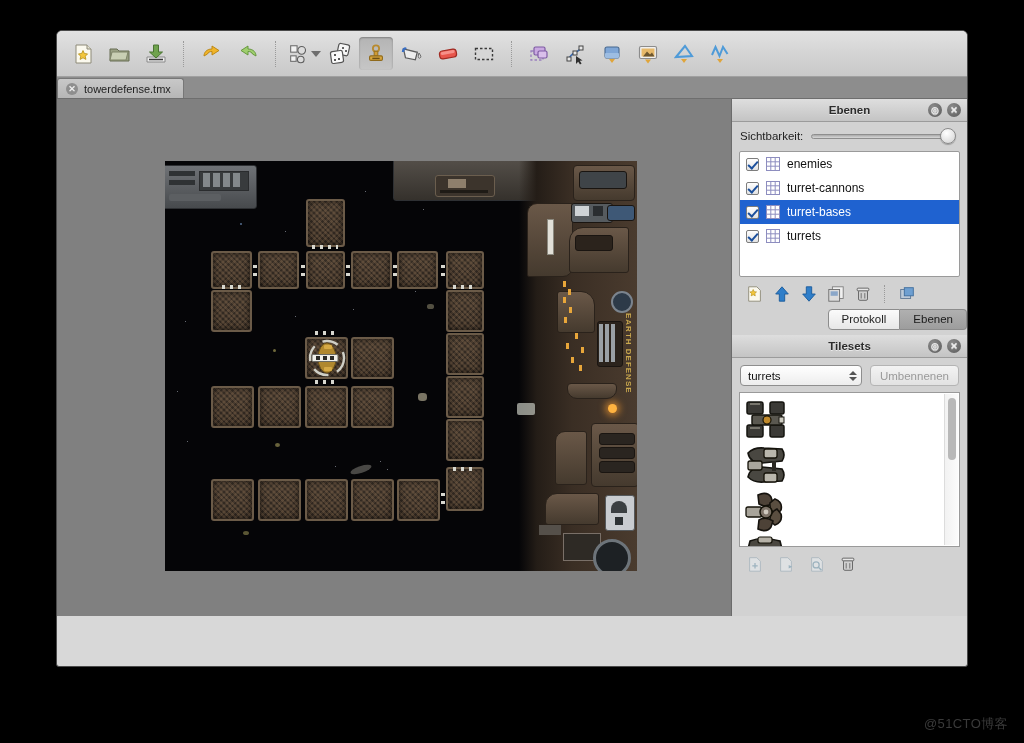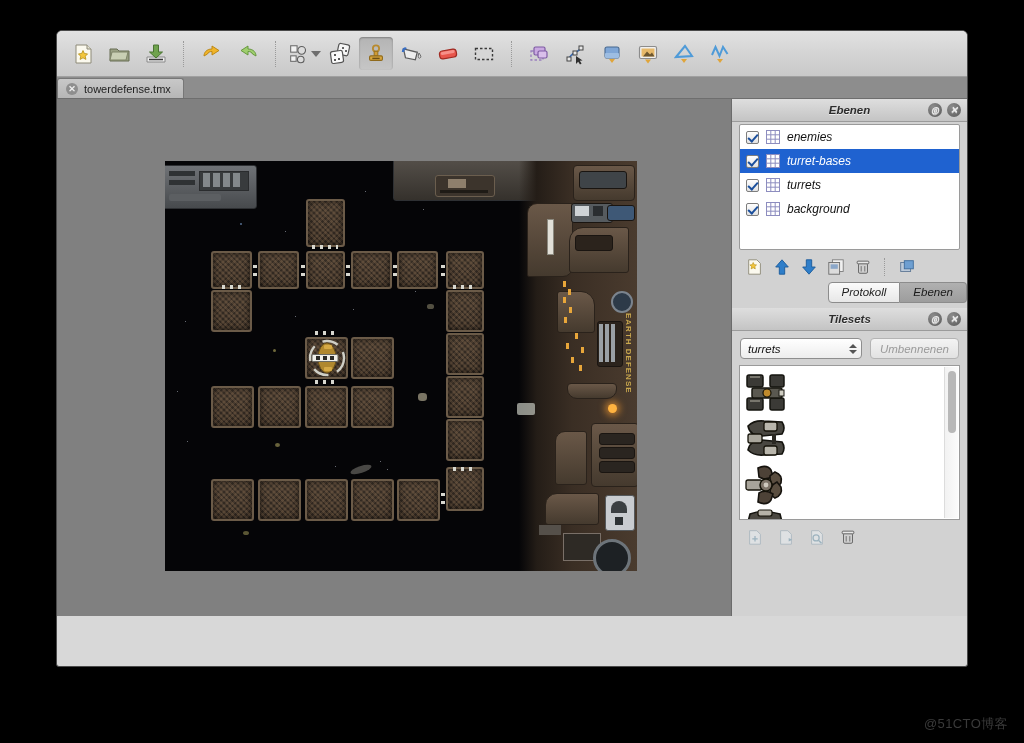--- a/index.html
+++ b/index.html
@@ -147,21 +147,21 @@
   }
   .topbar-struct { position:absolute; background: linear-gradient(to bottom,#6f7276,#474a4d); border-radius:3px; border:1px solid #2e3033; }
 
   
   .turret {
     position: absolute; width: 46px; height: 46px;
   }
 
   
   .dock {
-    width: 235px; background: #d2d2d2; display: flex; flex-direction: column; font-style: italic;
+    width: 235px; background: #d2d2d2; display: flex; flex-direction: column;
   }
   .panel-header {
     height: 22px; display: flex; align-items: center; justify-content: center;
     position: relative;
     background: linear-gradient(to bottom,#dedede,#c4c4c4);
     border-bottom: 1px solid #9b9b9b;
     font-size: 11.5px; font-weight: bold; color: #2c2c2c;
     text-shadow: 0 1px 0 rgba(255,255,255,.6);
   }
   .hdr-btns { position: absolute; right: 6px; top: 4px; display: flex; gap: 5px; }
@@ -562,53 +562,60 @@
       <div class="dock">
 
         <div class="panel-header">
           <span>Ebenen</span>
           <div class="hdr-btns">
             <div class="hdr-btn">◎</div>
             <div class="hdr-btn">✕</div>
           </div>
         </div>
 
+        <div class="vis-row">
+          <span class="vis-label">Sichtbarkeit:</span>
+          <div class="slider">
+            <div class="slider-track"></div>
+            <div class="slider-knob"></div>
+          </div>
+        </div>
 
         <div class="layer-list">
           <div class="layer-row">
             <div class="lcheck"></div>
             <svg class="lgrid" viewBox="0 0 14 14">
               <rect x="0.5" y="0.5" width="13" height="13" fill="#fff" stroke="#8d8dbf"></rect>
               <path d="M4.8 .5 V13.5 M9.2 .5 V13.5 M.5 4.8 H13.5 M.5 9.2 H13.5" stroke="#8d8dbf" stroke-width="1"></path>
             </svg>
             <span>enemies</span>
           </div>
+          <div class="layer-row">
+            <div class="lcheck"></div>
+            <svg class="lgrid" viewBox="0 0 14 14">
+              <rect x="0.5" y="0.5" width="13" height="13" fill="#fff" stroke="#8d8dbf"></rect>
+              <path d="M4.8 .5 V13.5 M9.2 .5 V13.5 M.5 4.8 H13.5 M.5 9.2 H13.5" stroke="#8d8dbf" stroke-width="1"></path>
+            </svg>
+            <span>turret-cannons</span>
+          </div>
           <div class="layer-row selected">
             <div class="lcheck"></div>
             <svg class="lgrid" viewBox="0 0 14 14">
               <rect x="0.5" y="0.5" width="13" height="13" fill="#fff" stroke="#8d8dbf"></rect>
               <path d="M4.8 .5 V13.5 M9.2 .5 V13.5 M.5 4.8 H13.5 M.5 9.2 H13.5" stroke="#8d8dbf" stroke-width="1"></path>
             </svg>
             <span>turret-bases</span>
           </div>
           <div class="layer-row">
             <div class="lcheck"></div>
             <svg class="lgrid" viewBox="0 0 14 14">
               <rect x="0.5" y="0.5" width="13" height="13" fill="#fff" stroke="#8d8dbf"></rect>
               <path d="M4.8 .5 V13.5 M9.2 .5 V13.5 M.5 4.8 H13.5 M.5 9.2 H13.5" stroke="#8d8dbf" stroke-width="1"></path>
             </svg>
             <span>turrets</span>
-          </div>
-          <div class="layer-row">
-            <div class="lcheck"></div>
-            <svg class="lgrid" viewBox="0 0 14 14">
-              <rect x="0.5" y="0.5" width="13" height="13" fill="#fff" stroke="#8d8dbf"></rect>
-              <path d="M4.8 .5 V13.5 M9.2 .5 V13.5 M.5 4.8 H13.5 M.5 9.2 H13.5" stroke="#8d8dbf" stroke-width="1"></path>
-            </svg>
-            <span>background</span>
           </div>
         </div>
 
         <div class="layer-tools">
           <div class="ltbtn">
             <svg width="18" height="18" viewBox="0 0 20 20">
               <path d="M3 2 h9 l4 4 v12 H3 Z" fill="#fbf9ee" stroke="#8d8a78" stroke-width="1"></path>
               <path d="M8 5 l1.1 2.4 2.6.3 -1.9 1.8 .5 2.6 -2.3-1.3 -2.3 1.3 .5-2.6 -1.9-1.8 2.6-.3z" fill="#f3c63c" stroke="#b58f18" stroke-width=".7"></path>
             </svg>
           </div>

